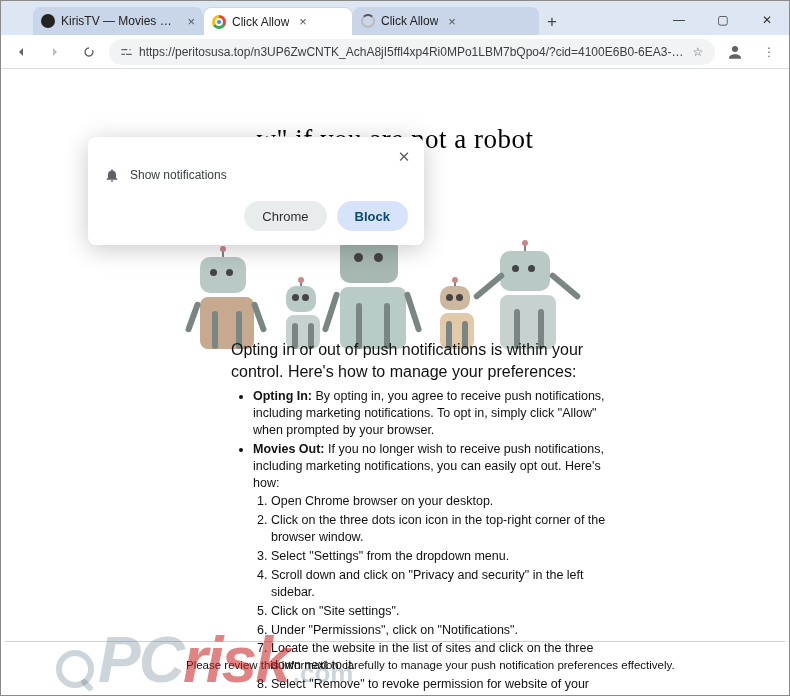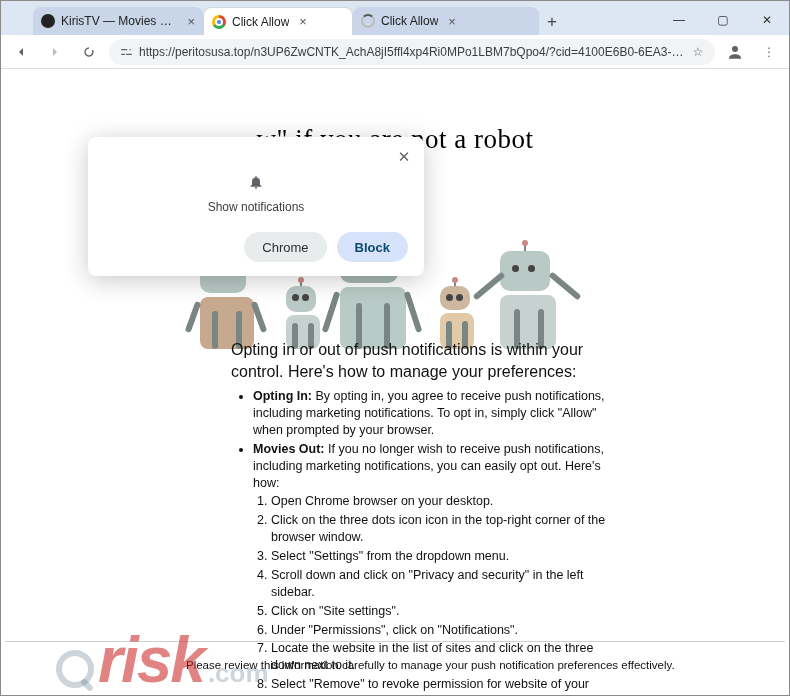--- a/index.html
+++ b/index.html
@@ -68,21 +68,21 @@
   .watermark .wm-ico { width:38px; height:38px; border:6px solid rgba(100,120,140,0.32); border-radius:50%; margin-right:4px; position:relative; top:6px; }
   .watermark .wm-ico::after { content:""; position:absolute; right:-6px; bottom:-6px; width:14px; height:6px; background:rgba(100,120,140,0.32); transform:rotate(45deg); border-radius:3px; }
   .watermark .red { color:rgba(200,30,30,0.55); }
   .watermark .dom { font-size:26px; font-style:normal; font-weight:700; margin-left:4px; letter-spacing:0; }
 
   
   .perm-popup { position:absolute; left:87px; top:68px; width:336px; background:#fff; border-radius:8px; box-shadow:0 4px 24px rgba(0,0,0,0.22); padding:14px 16px 14px 16px; }
   .perm-head { font-size:12.5px; color:#202124; }
   .perm-head b { font-weight:600; }
   .perm-close { position:absolute; right:10px; top:10px; width:20px; height:20px; color:#5f6368; display:flex; align-items:center; justify-content:center; font-size:15px; border-radius:4px; cursor:pointer; }
-  .perm-row { display:flex; align-items:center; gap:10px; margin-top:23px;flex-direction:column; }
+  .perm-row { display:flex; align-items:center; gap:10px; margin-top:16px; }
   .perm-bell { width:16px; height:16px; color:#5f6368; }
   .perm-label { font-size:12px; color:#3c4043; }
   .perm-actions { display:flex; gap:10px; justify-content:flex-end; margin-top:18px; }
   .perm-btn { border:none; border-radius:18px; height:30px; padding:0 18px; font-size:13px; cursor:pointer; }
   .perm-btn.block { background:#d7e3fb; color:#0c4a6e; font-weight:600; }
   .perm-btn.allow { background:#e8ecec; color:#2a2f31; }
 </style>
 </head>
 <body>
 
@@ -228,20 +228,21 @@
         <li>Locate the website in the list of sites and click on the three down next to it.</li>
         <li>Select "Remove" to revoke permission for website of your choice to send you notifications.</li>
       </ol>
     </div>
 
     <hr class="sepline">
     <div class="foot-note">Please review this information carefully to manage your push notification preferences effectively.</div>
 
     <div class="watermark">
       <span class="wm-ico"></span>
+      <span>PC</span>
         <span class="red">risk</span>
         <span class="dom">.com</span>
     </div>
 
     <div class="perm-popup">
       <div class="perm-close">✕</div>
       <div class="perm-row">
         <svg class="perm-bell" viewBox="0 0 24 24">
             <path fill="#5f6368" d="M12 22a2 2 0 0 0 2-2h-4a2 2 0 0 0 2 2zm6-6V11a6 6 0 0 0-5-5.9V4a1 1 0 1 0-2 0v1.1A6 6 0 0 0 6 11v5l-2 2v1h16v-1z"></path>
           </svg>

